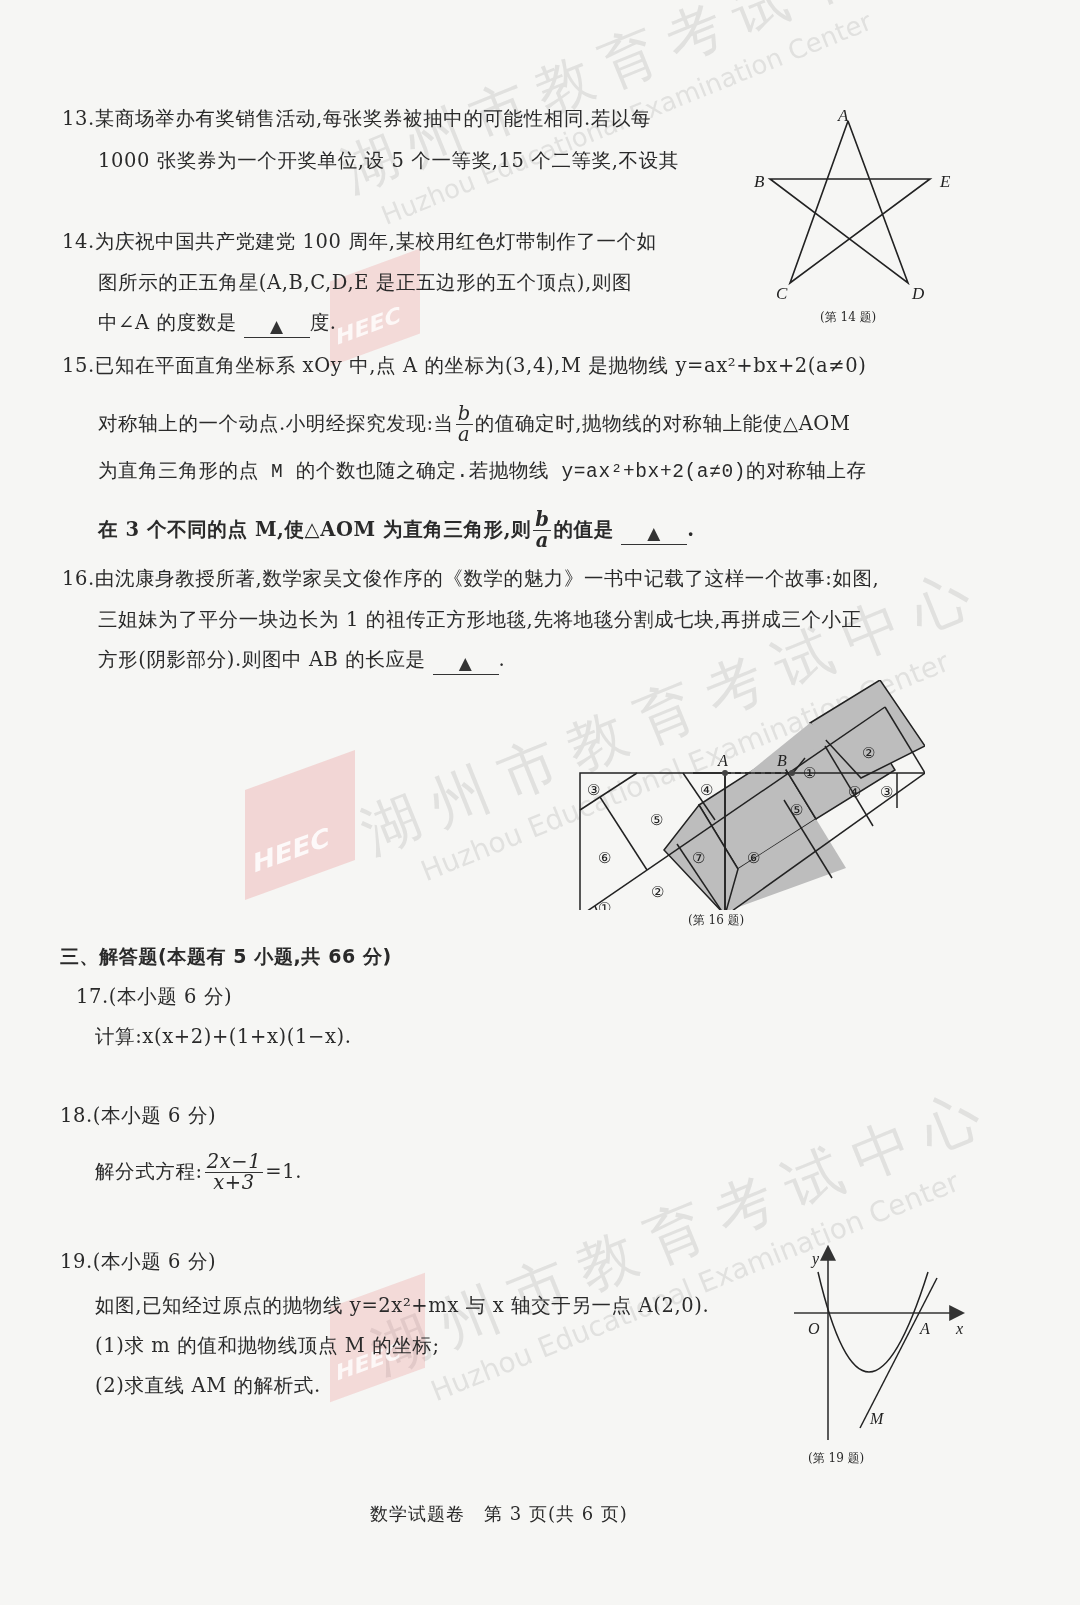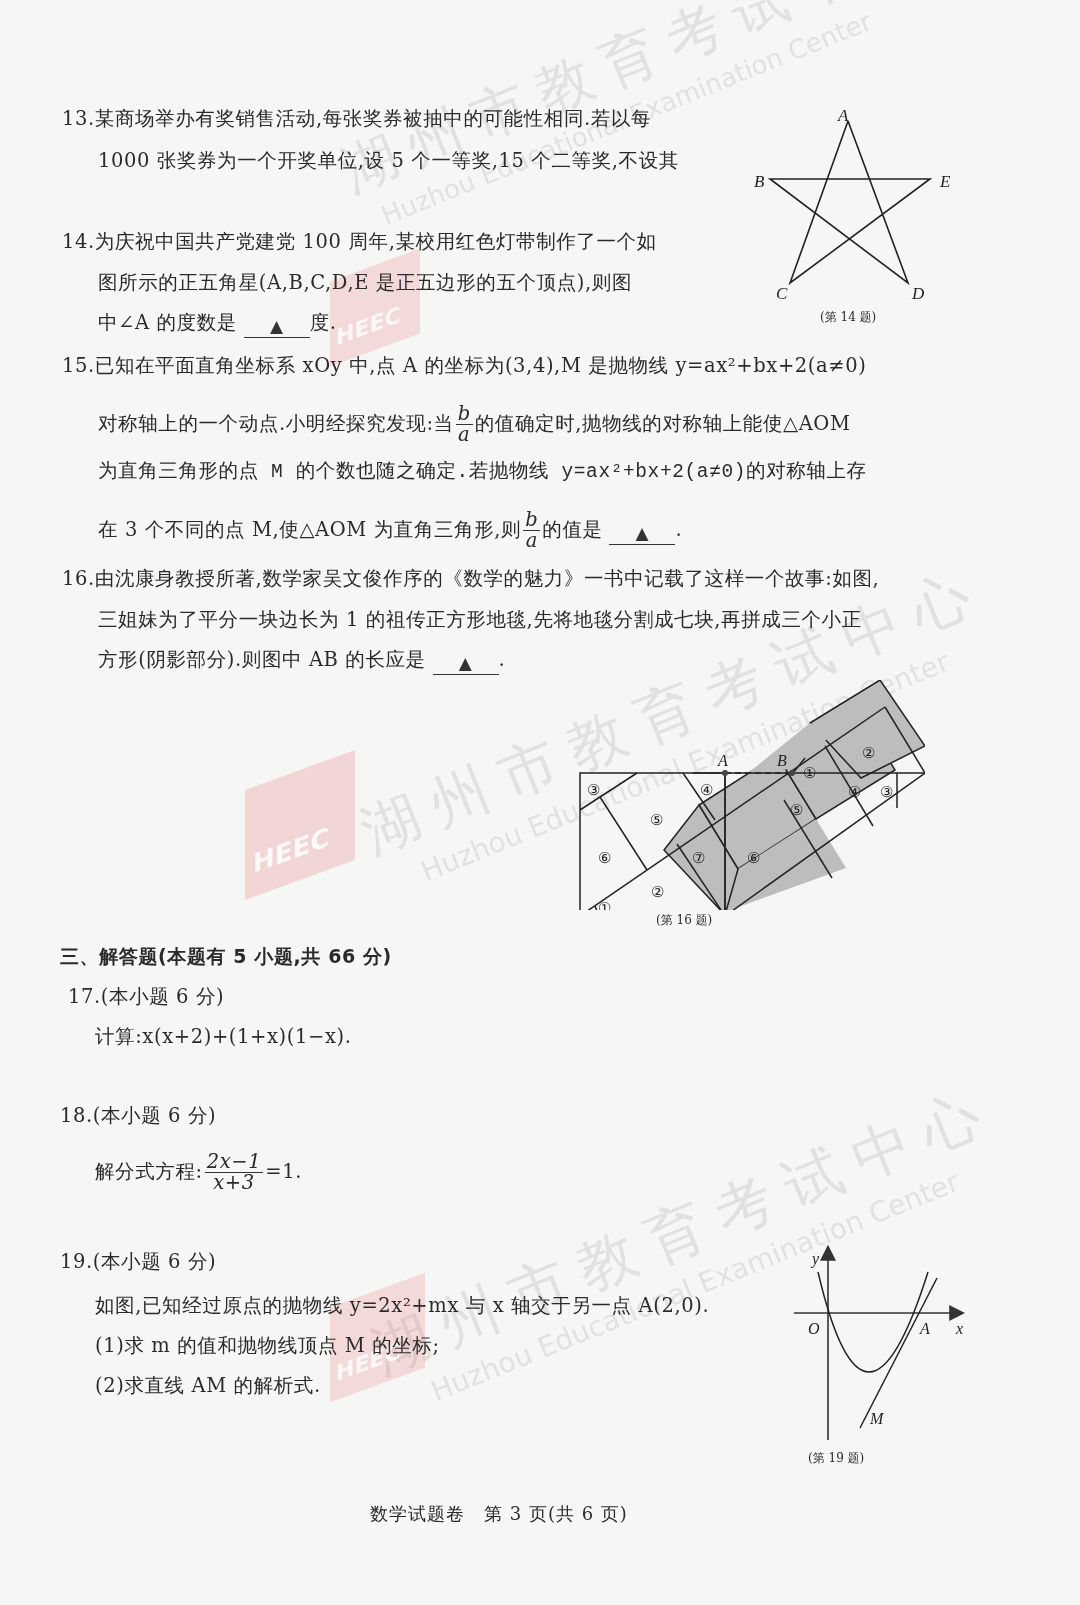--- a/index.html
+++ b/index.html
@@ -79,21 +79,21 @@
   </svg>
   <div class="caption" style="left:820px; top:309px;">(第 14 题)</div>
 
   <div class="line" style="left:62px; top:352px;">
     <span class="qnum">15.</span><span>已知在平面直角坐标系 xOy 中,点 A 的坐标为(3,4),M 是抛物线 y=ax²+bx+2(a≠0)</span>
   </div>
   <div class="line" style="left:98px; top:404px;">
     <span>对称轴上的一个动点.小明经探究发现:当</span><span class="frac"><span class="num">b</span><span class="den">a</span></span><span>的值确定时,抛物线的对称轴上能使△AOM</span>
   </div>
   <div class="line" style="left:98px; top:458px;font-family:Liberation Mono, monospace;">为直角三角形的点 M 的个数也随之确定.若抛物线 y=ax²+bx+2(a≠0)的对称轴上存</div>
-  <div class="line" style="left:98px; top:510px;">
+  <div class="line" style="left:98px; top:510px;font-weight:bold;">
     <span>在 3 个不同的点 M,使△AOM 为直角三角形,则</span><span class="frac"><span class="num">b</span><span class="den">a</span></span><span>的值是</span>
     <span class="blank"><span class="tri">▲</span></span><span>.</span>
   </div>
 
   <div class="line" style="left:62px; top:565px;">
     <span class="qnum">16.</span><span>由沈康身教授所著,数学家吴文俊作序的《数学的魅力》一书中记载了这样一个故事:如图,</span>
   </div>
   <div class="line" style="left:98px; top:606px;">三姐妹为了平分一块边长为 1 的祖传正方形地毯,先将地毯分割成七块,再拼成三个小正</div>
   <div class="line" style="left:98px; top:646px;">
     <span>方形(阴影部分).则图中 AB 的长应是</span>
@@ -147,25 +147,25 @@
       <text x="192" y="183">⑥</text>
       <text x="96" y="217">②</text>
       <text x="43" y="233">①</text>
       <text x="235" y="135">⑤</text>
       <text x="248" y="98">①</text>
       <text x="307" y="78">②</text>
       <text x="293" y="117">④</text>
       <text x="325" y="117">③</text>
     </g>
   </svg>
-  <div class="caption" style="left:656px; top:912px;text-align:right;">(第 16 题)</div>
+  <div class="caption" style="left:688px; top:912px;text-align:right;">(第 16 题)</div>
 
   <div class="line section-title" style="left:60px; top:942px;">三、解答题(本题有 5 小题,共 66 分)</div>
 
-  <div class="line" style="left:68px; top:983px;text-align:center;">17.(本小题 6 分)</div>
+  <div class="line" style="left:76px; top:983px;text-align:center;">17.(本小题 6 分)</div>
   <div class="line math" style="left:95px; top:1023px; font-style:normal;">计算:x(x+2)+(1+x)(1−x).</div>
 
   <div class="line" style="left:60px; top:1102px;">18.(本小题 6 分)</div>
   <div class="line" style="left:95px; top:1152px;">
     <span>解分式方程:</span><span class="frac"><span class="num">2x−1</span><span class="den">x+3</span></span><span>=1.</span>
   </div>
 
   <div class="line" style="left:60px; top:1248px;">19.(本小题 6 分)</div>
   <div class="line" style="left:95px; top:1292px;">如图,已知经过原点的抛物线 y=2x²+mx 与 x 轴交于另一点 A(2,0).</div>
   <div class="line" style="left:95px; top:1332px;">(1)求 m 的值和抛物线顶点 M 的坐标;</div>

